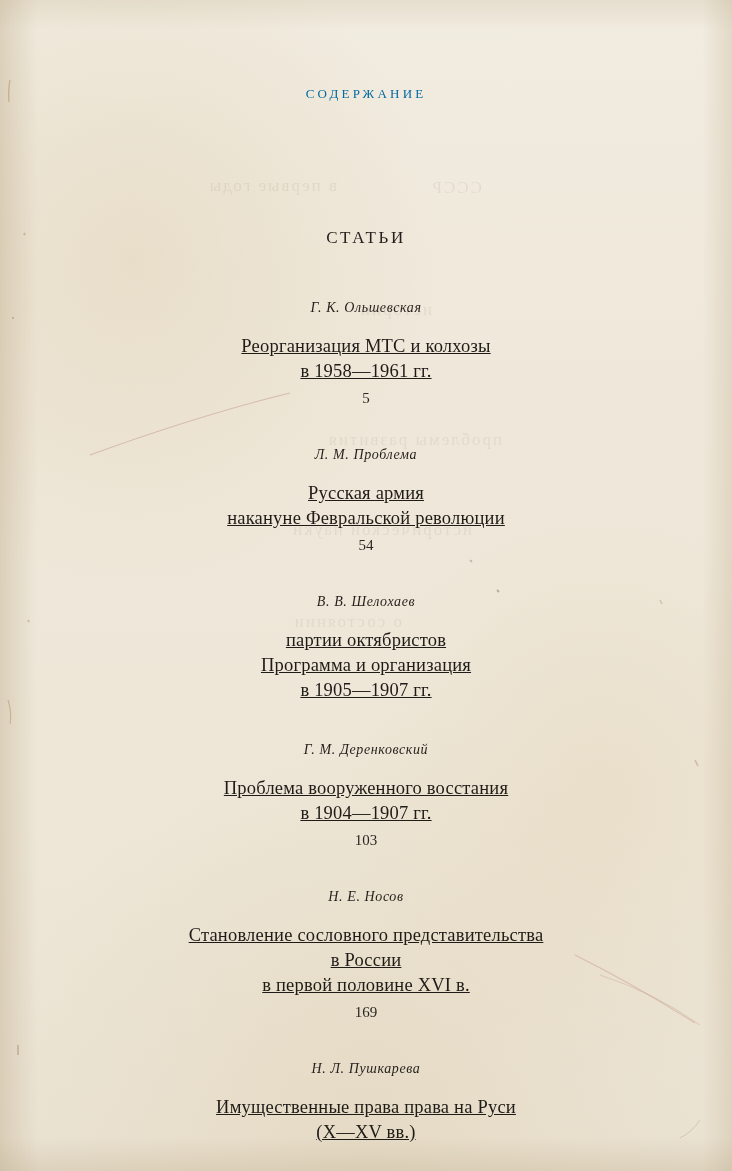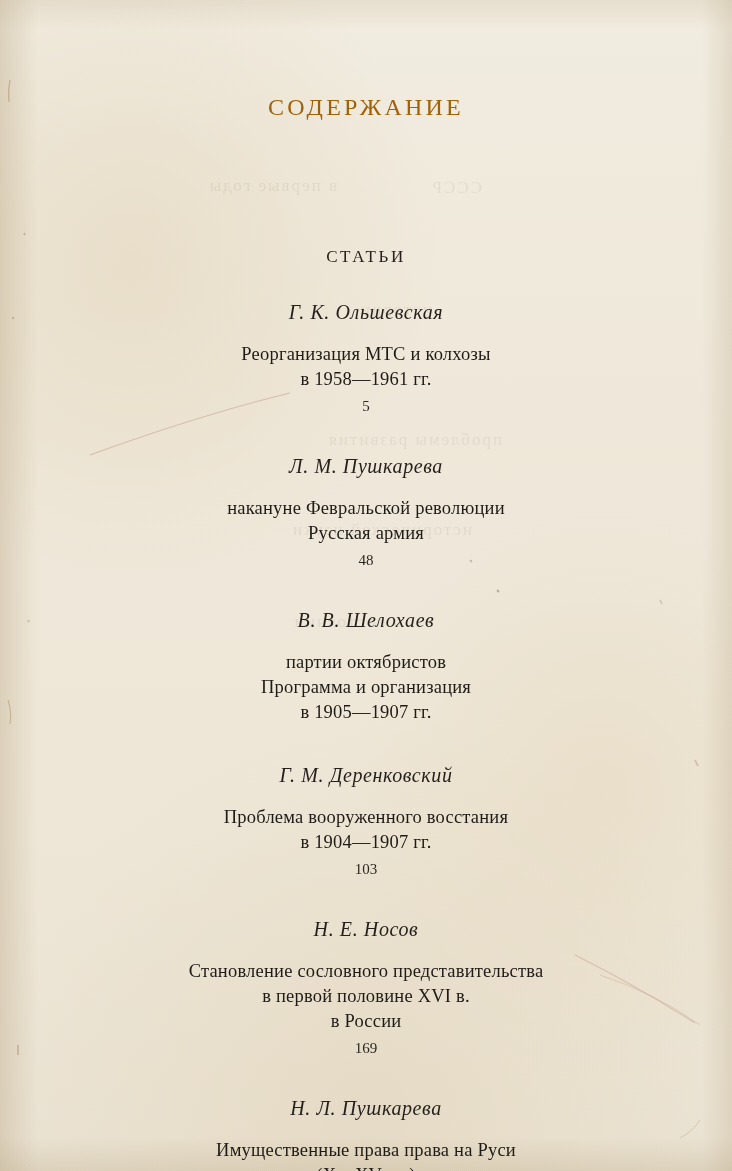--- a/index.html
+++ b/index.html
@@ -69,52 +69,53 @@
 
   .content {
     position: absolute;
     left: 0;
     right: 0;
     top: 78px;
     text-align: center;
   }
 
   .doc-title {
-    font-size: 24px;
+    font-size: 13px;
     letter-spacing: 3.2px;
     font-weight: 400;
-    margin: 16px 0 126px 0;
-    color: #a16207;
+    margin: 8px 0 126px 0;
+    color: #0369a1;
   }
 
   .section-label {
     font-size: 17px;
     letter-spacing: 2.6px;
-    margin: 0 0 34px 0;
+    margin: 0 0 52px 0;
     color: #241f1b;
   }
 
   .entry {
     margin-bottom: 36px;
   }
   .entry-author {
     font-style: italic;
-    font-size: 20px;
+    font-size: 14px;
     letter-spacing: 0.6px;
     margin-bottom: 18px;
     color: #241f1b;
   }
   .entry-title {
     font-size: 18.5px;
     line-height: 1.33;
     letter-spacing: 0.2px;
     color: #1f1b17;
   }
   .entry-title .ln {
     display: block;
+    text-decoration: underline;
   }
   .entry-page {
     font-size: 15px;
     margin-top: 7px;
     color: #2b2622;
   }
 
   .sp-1 { margin-bottom: 40px; }
 </style>
 </head>
@@ -161,26 +162,26 @@
     <div class="entry sp-1">
       <div class="entry-author">Г. К. Ольшевская</div>
       <div class="entry-title">
         <span class="ln">Реорганизация МТС и колхозы</span>
         <span class="ln">в 1958—1961 гг.</span>
       </div>
       <div class="entry-page">5</div>
     </div>
 
     <div class="entry sp-1">
-      <div class="entry-author">Л. М. Пушкарева</div>
-      <div class="entry-title">
+      <div class="entry-author">Л. М. Проблема</div>
+      <div class="entry-title">
+        <span class="ln">Русская армия</span>
         <span class="ln">накануне Февральской революции</span>
-        <span class="ln">Русская армия</span>
-      </div>
-      <div class="entry-page">48</div>
+      </div>
+      <div class="entry-page">54</div>
     </div>
 
     <div class="entry sp-1">
       <div class="entry-author">В. В. Шелохаев</div>
       <div class="entry-title">
         <span class="ln">партии октябристов</span>
         <span class="ln">Программа и организация</span>
         <span class="ln">в 1905—1907 гг.</span>
       </div>
     </div>
@@ -191,22 +192,22 @@
         <span class="ln">Проблема вооруженного восстания</span>
         <span class="ln">в 1904—1907 гг.</span>
       </div>
       <div class="entry-page">103</div>
     </div>
 
     <div class="entry sp-1">
       <div class="entry-author">Н. Е. Носов</div>
       <div class="entry-title">
         <span class="ln">Становление сословного представительства</span>
+        <span class="ln">в России</span>
         <span class="ln">в первой половине XVI в.</span>
-        <span class="ln">в России</span>
       </div>
       <div class="entry-page">169</div>
     </div>
 
     <div class="entry">
       <div class="entry-author">Н. Л. Пушкарева</div>
       <div class="entry-title">
         <span class="ln">Имущественные права права на Руси</span>
         <span class="ln">(X—XV вв.)</span>
       </div>

